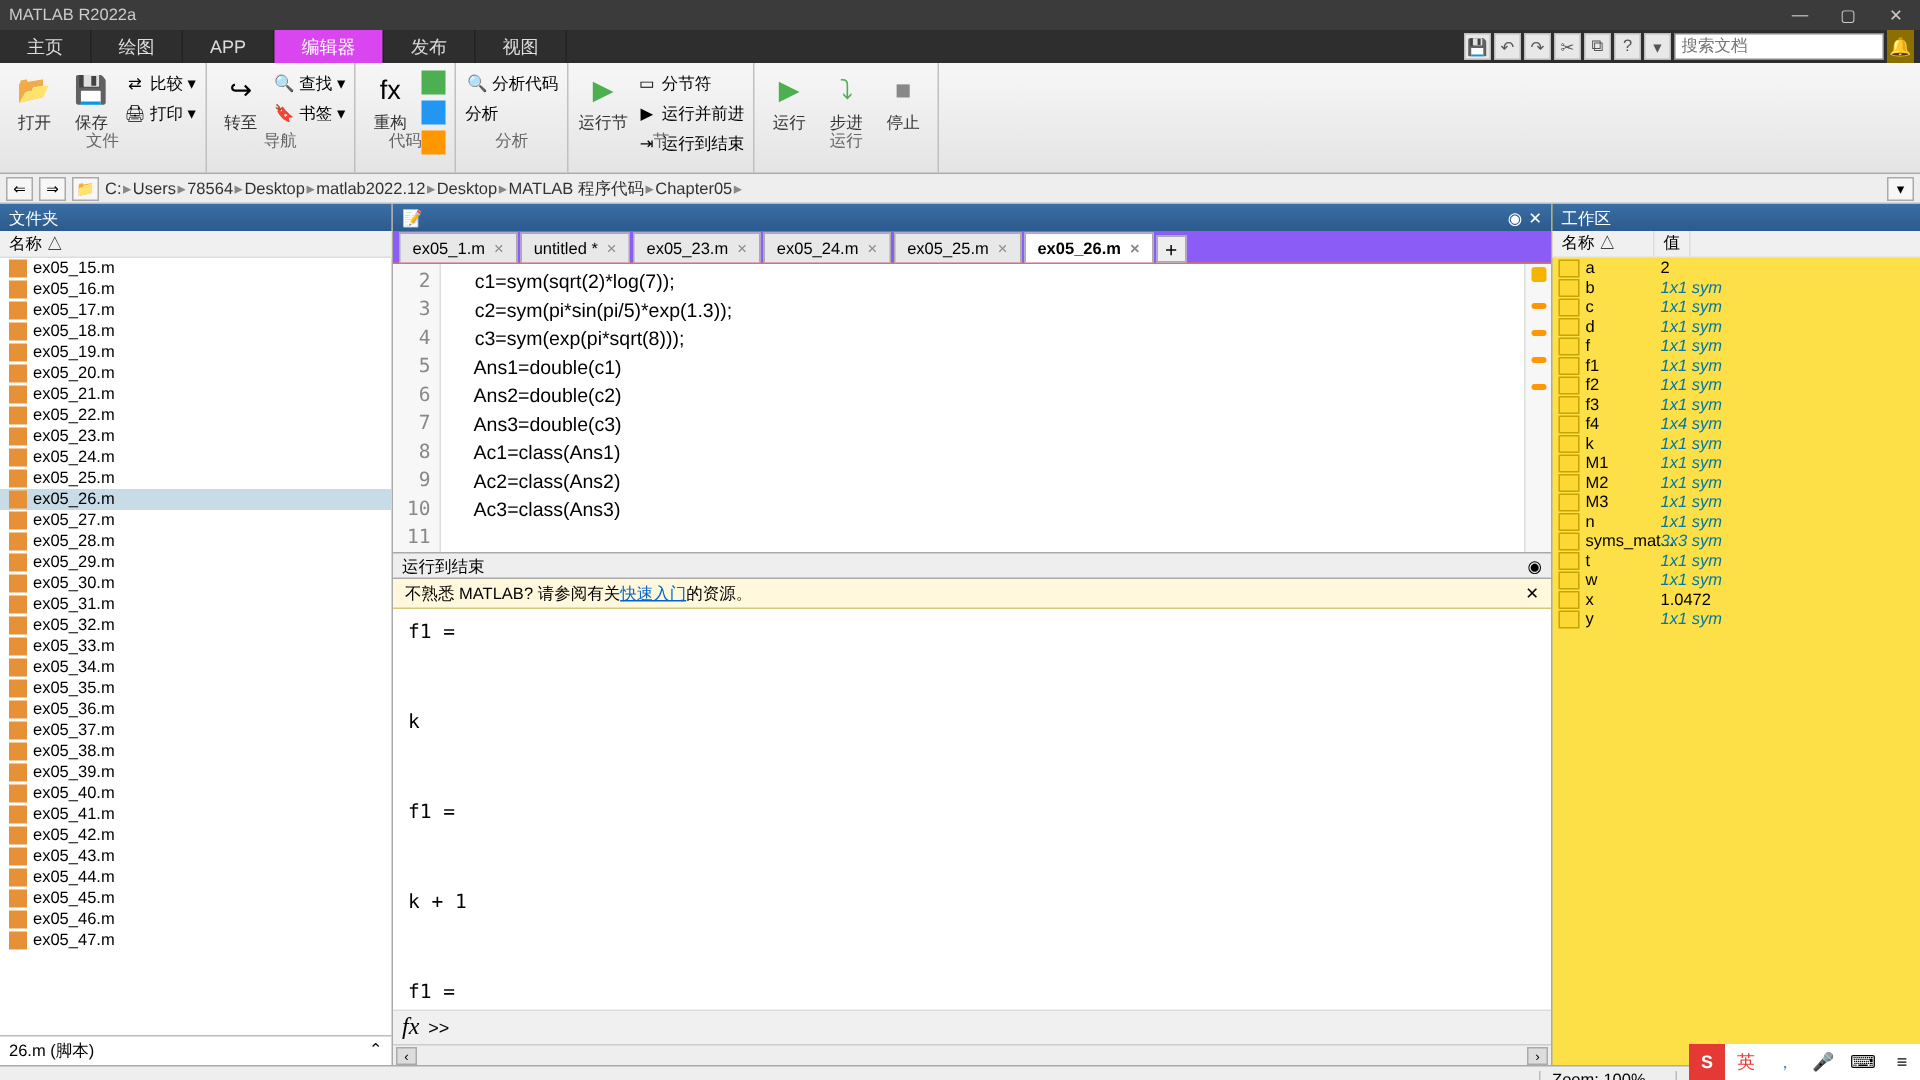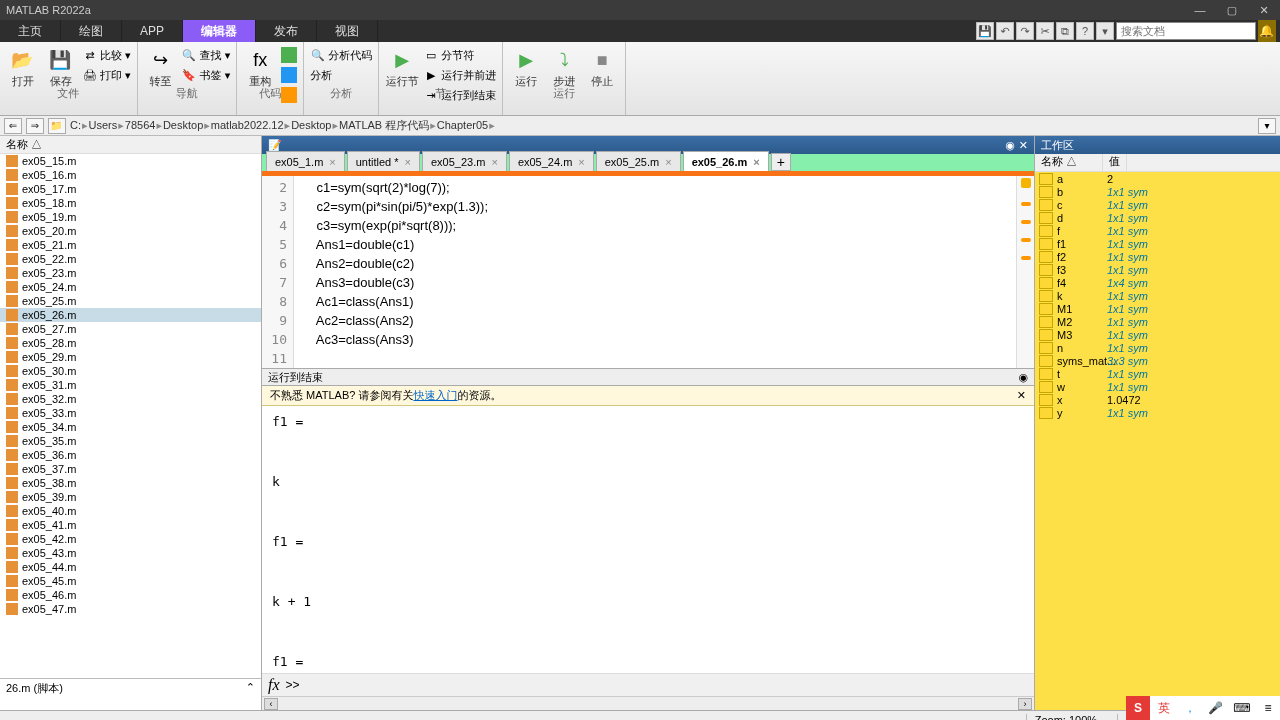--- a/index.html
+++ b/index.html
@@ -2,21 +2,21 @@
 <html><head>
 <meta charset="utf-8">
 <style>
 * { margin: 0; padding: 0; box-sizing: border-box; font-family: "Microsoft YaHei", Arial, sans-serif; }
 body { background: #f0f0f0; width: 1280px; height: 720px; overflow: hidden; font-size: 12px; }
 .titlebar { background: #3b3b3b; color: #ccc; height: 20px; display: flex; align-items: center; padding: 0 6px; font-size: 11px; justify-content: space-between; }
 .titlebar-right { display: flex; gap: 12px; align-items: center; }
 .winbtn { width: 20px; height: 14px; display: inline-flex; align-items: center; justify-content: center; color: #ccc; }
 .maintabs { background: #2e2e2e; height: 22px; display: flex; }
 .maintab { padding: 0 18px; color: #ddd; height: 22px; display: flex; align-items: center; font-size: 12px; border-right: 1px solid #222; cursor: pointer; }
-.maintab.active { background: #8b5cf6; color: #fff; font-weight: bold; }
+.maintab.active { background: #d946ef; color: #fff; }
 .search-box { margin-left: auto; display: flex; align-items: center; gap: 2px; padding-right: 4px; }
 .search-input { background: #fff; border: 1px solid #888; width: 140px; height: 18px; font-size: 11px; padding: 0 4px; }
 .qicon { width: 18px; height: 18px; display: inline-flex; align-items: center; justify-content: center; color: #555; background: #e8e8e8; border: 1px solid #bbb; font-size: 11px; }
 .bell { width: 18px; height: 22px; background: #8b6f00; display: flex; align-items: center; justify-content: center; color: #fff; }
 .toolstrip { background: linear-gradient(#f7f7f7,#e4e4e4); height: 74px; border-bottom: 1px solid #aaa; display: flex; }
 .toolgroup { border-right: 1px solid #c0c0c0; padding: 2px 6px; display: flex; align-items: flex-start; gap: 4px; position: relative; }
 .toolgroup-label { position: absolute; bottom: 14px; left: 0; right: 0; text-align: center; font-size: 11px; color: #666; }
 .bigbtn { display: flex; flex-direction: column; align-items: center; width: 34px; cursor: pointer; padding-top: 4px; }
 .bigbtn-icon { width: 24px; height: 24px; display: flex; align-items: center; justify-content: center; font-size: 18px; }
 .bigbtn-label { font-size: 11px; color: #333; margin-top: 2px; text-align: center; }
@@ -28,25 +28,25 @@
 .psep { color: #888; margin: 0 1px; }
 .pbtn { width: 18px; height: 16px; border: 1px solid #aaa; background: #f7f7f7; display: inline-flex; align-items: center; justify-content: center; font-size: 10px; cursor: pointer; }
 .main-layout { display: flex; height: 574px; }
 .sidebar { width: 262px; background: #fff; border-right: 1px solid #aaa; display: flex; flex-direction: column; }
 .panel-title { background: linear-gradient(#3a6ea5,#2c5a8c); color: #fff; height: 18px; padding: 0 6px; font-size: 11px; display: flex; align-items: center; }
 .panel-header { background: #f0f0f0; height: 18px; padding: 0 6px; font-size: 11px; display: flex; align-items: center; border-bottom: 1px solid #ddd; }
 .filelist { flex: 1; overflow-y: auto; font-size: 11px; }
 .file-item { padding: 1px 6px; cursor: pointer; display: flex; align-items: center; gap: 4px; }
 .file-item.selected { background: #c8dce8; }
 .file-icon { width: 12px; height: 12px; display: inline-block; background: #e69138; }
-.filepreview { height: 32px; border-top: 1px solid #bbb; padding: 2px 6px; font-size: 11px; display: flex; align-items: flex-start; justify-content: space-between; }
+.filepreview { height: 20px; border-top: 1px solid #bbb; padding: 2px 6px; font-size: 11px; display: flex; align-items: flex-start; justify-content: space-between; }
 .center { flex: 1; display: flex; flex-direction: column; }
 .editor-title { background: linear-gradient(#3a6ea5,#2c5a8c); color: #fff; height: 18px; padding: 0 6px; font-size: 11px; display: flex; align-items: center; gap: 6px; }
 .editor-title-right { margin-left: auto; display: flex; gap: 4px; }
-.editor-tabs { background: #86efac; height: 22px; display: flex; align-items: flex-end; border-bottom: 5px solid #f97316; padding-left: 4px; }
+.editor-tabs { background: #8b5cf6; height: 22px; display: flex; align-items: flex-end; border-bottom: 1px solid #f97316; padding-left: 4px; }
 .etab { padding: 2px 8px; border: 1px solid #aaa; border-bottom: none; background: #e8e8e8; font-size: 11px; display: flex; align-items: center; gap: 6px; cursor: pointer; margin-right: 2px; height: 20px; }
 .etab.active { background: #fff; font-weight: bold; }
 .etab-close { color: #888; cursor: pointer; }
 .etab-add { width: 20px; height: 18px; display: flex; align-items: center; justify-content: center; border: 1px solid #aaa; background: #eee; cursor: pointer; font-size: 14px; }
 .editor-body { display: flex; flex: 1; background: #fff; position: relative; min-height: 0; }
 .gutter { width: 32px; background: #f7f7f7; border-right: 1px solid #ddd; text-align: right; padding: 2px 6px 2px 2px; color: #888; font-family: Consolas, monospace; font-size: 13px; line-height: 19px; }
 .code { flex: 1; padding: 2px 8px; font-family: Liberation Sans, sans-serif; font-size: 13px; line-height: 19px; white-space: pre; overflow: hidden; position: relative; }
 .code-rightgutter { width: 18px; background: #f7f7f7; border-left: 1px solid #ddd; display: flex; flex-direction: column; align-items: center; padding-top: 2px; gap: 14px; }
 .warn-dot { width: 10px; height: 10px; background: #f4b400; border-radius: 2px; }
 .cmd-title { background: #eee; border-top: 1px solid #aaa; border-bottom: 1px solid #aaa; height: 18px; padding: 0 6px; font-size: 11px; display: flex; align-items: center; justify-content: space-between; }
@@ -214,20 +214,21 @@
 <div class="pathbar">
   <span class="pbtn">⇐</span>
   <span class="pbtn">⇒</span>
   <span class="pbtn">📁</span>
   <span id="crumbs"><span class="pcrumb">C:</span><span class="psep">▸</span><span class="pcrumb">Users</span><span class="psep">▸</span><span class="pcrumb">78564</span><span class="psep">▸</span><span class="pcrumb">Desktop</span><span class="psep">▸</span><span class="pcrumb">matlab2022.12</span><span class="psep">▸</span><span class="pcrumb">Desktop</span><span class="psep">▸</span><span class="pcrumb">MATLAB 程序代码</span><span class="psep">▸</span><span class="pcrumb">Chapter05</span><span class="psep">▸</span></span>
   <span style="margin-left:auto" class="pbtn">▾</span>
 </div>
 
 <div class="main-layout">
   <div class="sidebar">
+    <div class="panel-title">文件夹</div>
     <div class="panel-header">名称 △</div>
     <div class="filelist" id="filelist">
         <div class="file-item"><span class="file-icon"></span>ex05_15.m</div>
         <div class="file-item"><span class="file-icon"></span>ex05_16.m</div>
         <div class="file-item"><span class="file-icon"></span>ex05_17.m</div>
         <div class="file-item"><span class="file-icon"></span>ex05_18.m</div>
         <div class="file-item"><span class="file-icon"></span>ex05_19.m</div>
         <div class="file-item"><span class="file-icon"></span>ex05_20.m</div>
         <div class="file-item"><span class="file-icon"></span>ex05_21.m</div>
         <div class="file-item"><span class="file-icon"></span>ex05_22.m</div>

